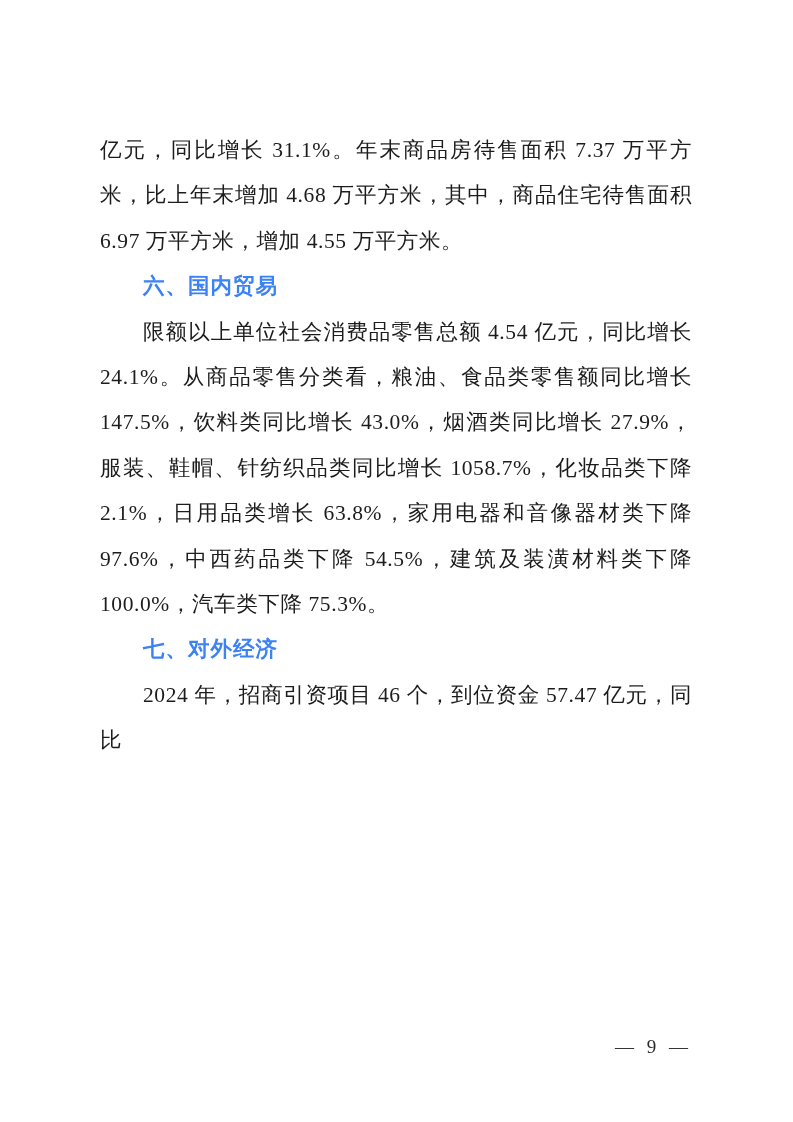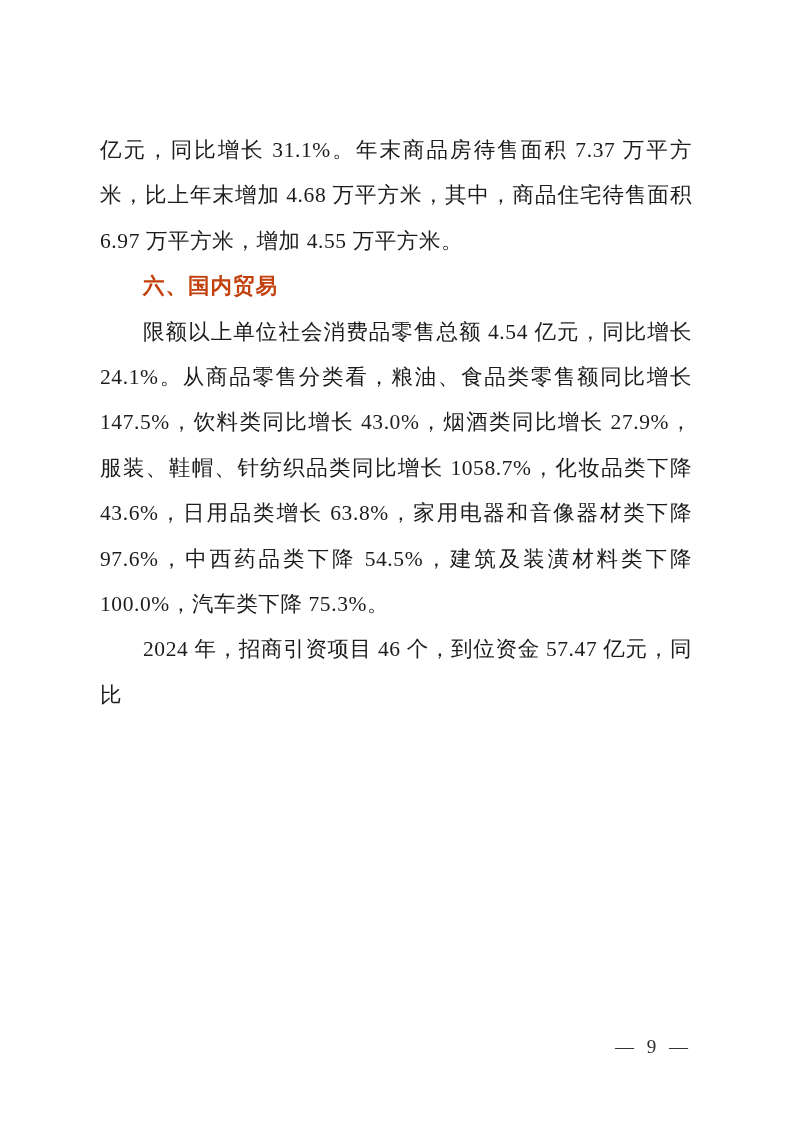--- a/index.html
+++ b/index.html
@@ -35,38 +35,39 @@
   }
   .para.no-indent {
     text-indent: 0;
   }
   .heading {
     margin: 0;
     font-family: "Liberation Sans", "DejaVu Sans", sans-serif;
     font-weight: bold;
     font-size: 21.5px;
     line-height: 45.4px;
-    color: #c2410c;
+    color: #3b82f6;
     text-indent: 43px;
     letter-spacing: 1px;
   }
   .page-number {
     position: absolute;
     top: 1036px;
     right: 101px;
     font-family: "Liberation Serif", "DejaVu Serif", serif;
     font-size: 19px;
     color: #2b2b2b;
     letter-spacing: 4px;
   }
 </style>
 </head>
 <body>
 
 <div class="page">
   <div class="content">
     <p class="para no-indent">亿元，同比增长 31.1%。年末商品房待售面积 7.37 万平方米，比上年末增加 4.68 万平方米，其中，商品住宅待售面积 6.97 万平方米，增加 4.55 万平方米。</p>
     <h2 class="heading">六、国内贸易</h2>
-    <p class="para">限额以上单位社会消费品零售总额 4.54 亿元，同比增长 24.1%。从商品零售分类看，粮油、食品类零售额同比增长 147.5%，饮料类同比增长 43.0%，烟酒类同比增长 27.9%，服装、鞋帽、针纺织品类同比增长 1058.7%，化妆品类下降 43.6%，日用品类增长 63.8%，家用电器和音像器材类下降 97.6%，中西药品类下降 54.5%，建筑及装潢材料类下降 100.0%，汽车类下降 75.3%。</p>
+    <p class="para">限额以上单位社会消费品零售总额 4.54 亿元，同比增长 24.1%。从商品零售分类看，粮油、食品类零售额同比增长 147.5%，饮料类同比增长 43.0%，烟酒类同比增长 27.9%，服装、鞋帽、针纺织品类同比增长 1058.7%，化妆品类下降 2.1%，日用品类增长 63.8%，家用电器和音像器材类下降 97.6%，中西药品类下降 54.5%，建筑及装潢材料类下降 100.0%，汽车类下降 75.3%。</p>
+    <h2 class="heading">七、对外经济</h2>
     <p class="para">2024 年，招商引资项目 46 个，到位资金 57.47 亿元，同比</p>
   </div>
   <div class="page-number">— 9 —</div>
 </div>
 
 </body></html>

